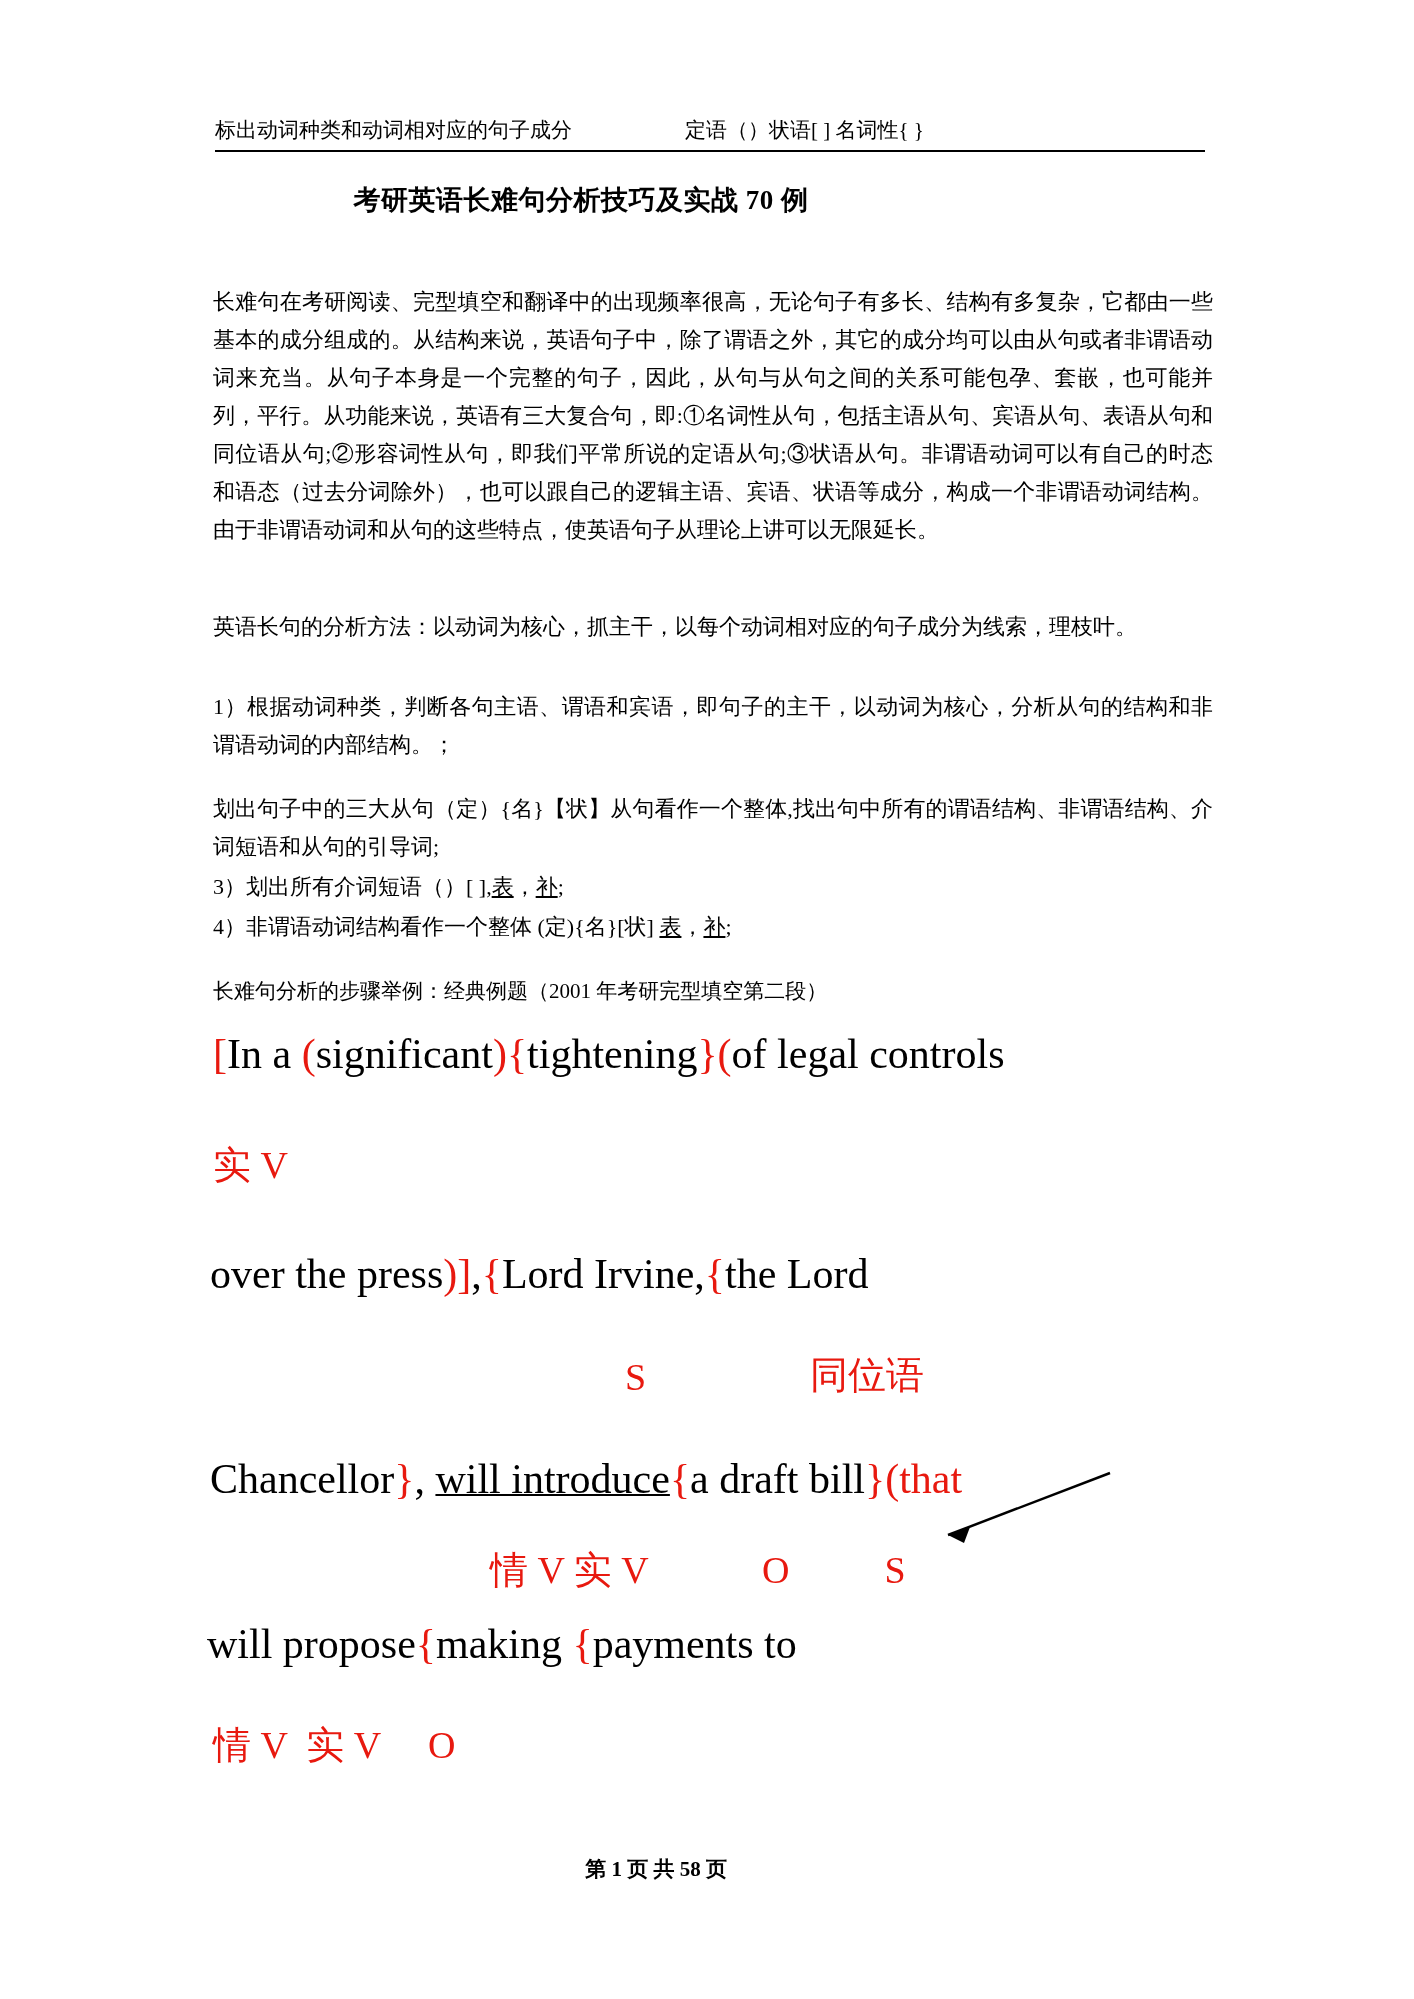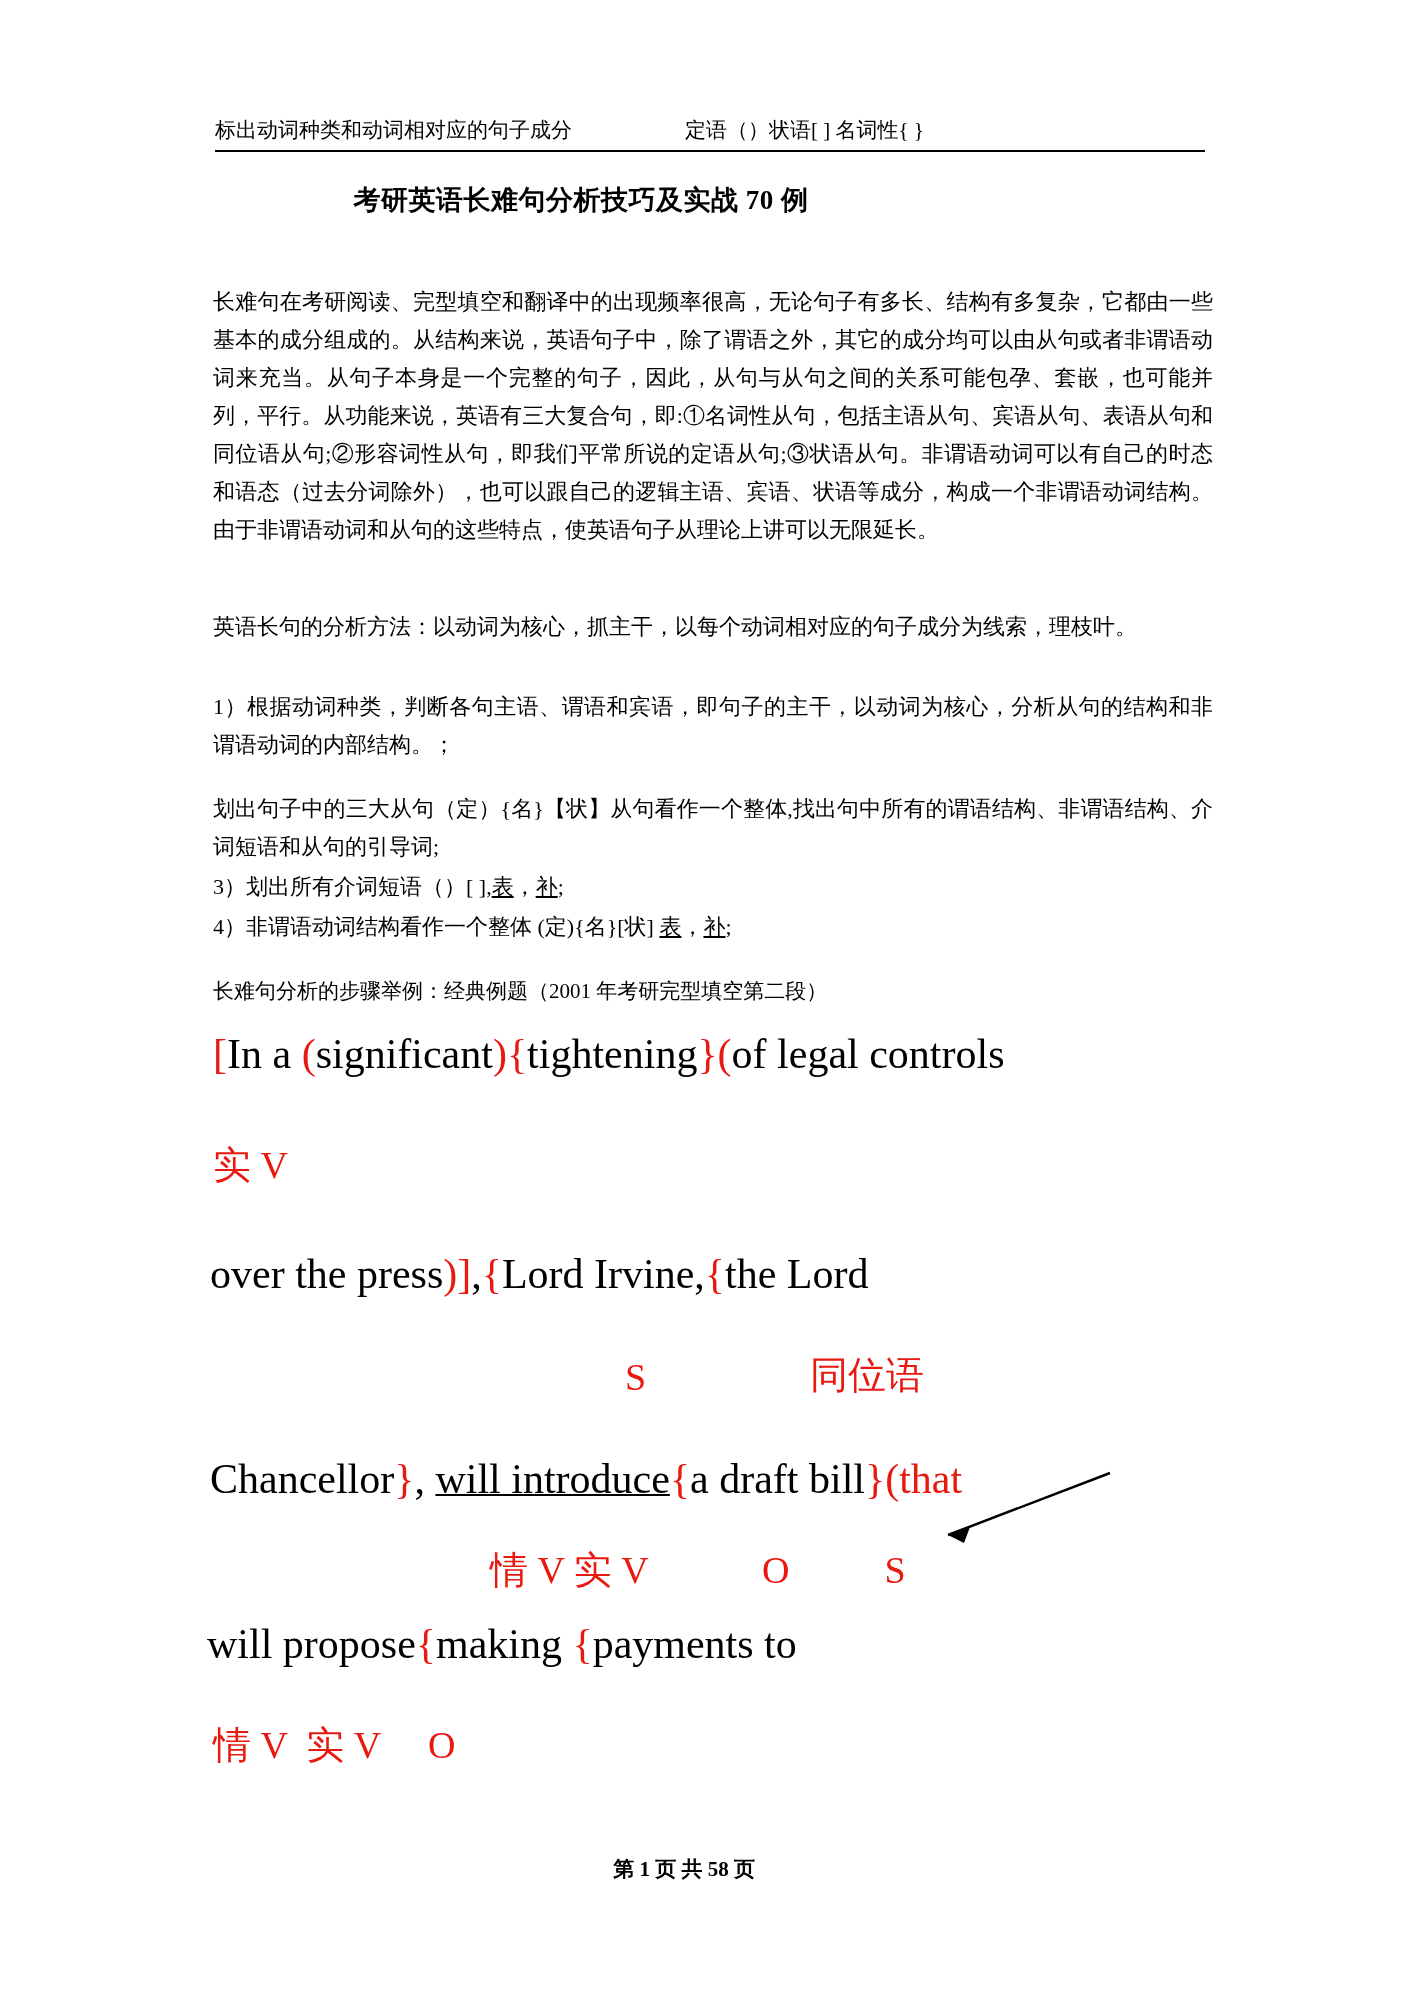--- a/index.html
+++ b/index.html
@@ -104,21 +104,20 @@
   }
 
   
   .footer {
     position: absolute;
     left: 0;
     top: 1855px;
     width: 1312px;
     text-align: center;
     font-size: 21px;
-    padding-left: 28px;
   }
   .footer b { font-weight: bold; }
 </style>
 </head>
 <body>
 
 <div class="page">
 
   <div class="header">
     <span class="header-left">标出动词种类和动词相对应的句子成分</span>

